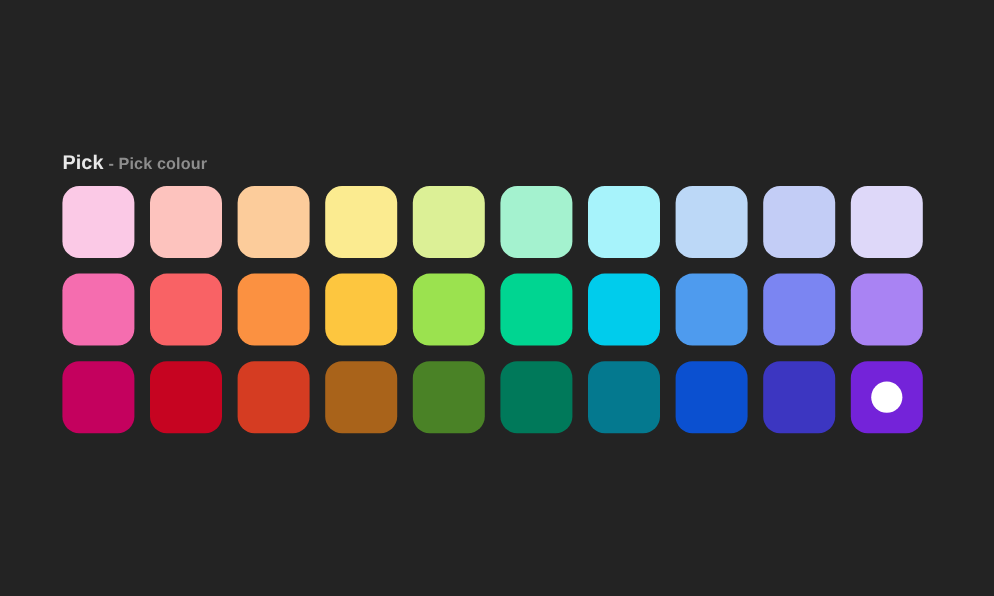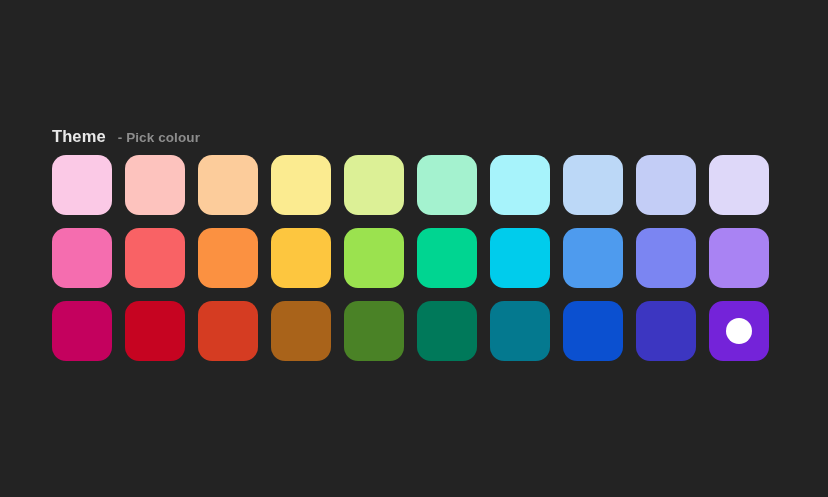--- a/index.html
+++ b/index.html
@@ -35,21 +35,21 @@
     font-size: 16.5px;
     font-weight: bold;
     color: #e8e8e8;
     letter-spacing: 0.1px;
   }
   .header-sub {
     font-size: 13.5px;
     font-weight: bold;
     color: #8d8d8d;
     letter-spacing: 0.1px;
-    margin-left: 12px;
+    margin-left: 4px;
   }
   .swatch-grid {
     display: grid;
     grid-template-columns: repeat(10, 60px);
     grid-auto-rows: 60px;
     column-gap: 13px;
     row-gap: 13px;
   }
   .swatch {
     width: 60px;
@@ -68,21 +68,21 @@
     background: #ffffff;
   }
 </style>
 </head>
 <body>
 
 <div class="screen">
   <div class="picker-panel">
 
     <div class="panel-header">
-      <span class="header-title">Theme</span><span class="header-sub">- Pick colour</span>
+      <span class="header-title">Pick</span><span class="header-sub">- Pick colour</span>
     </div>
 
     <div class="swatch-grid">
         <div class="swatch" style="background: rgb(251, 201, 230);"></div>
         <div class="swatch" style="background: rgb(253, 195, 190);"></div>
         <div class="swatch" style="background: rgb(252, 204, 155);"></div>
         <div class="swatch" style="background: rgb(251, 235, 144);"></div>
         <div class="swatch" style="background: rgb(220, 240, 150);"></div>
         <div class="swatch" style="background: rgb(164, 242, 207);"></div>
         <div class="swatch" style="background: rgb(167, 243, 251);"></div>

